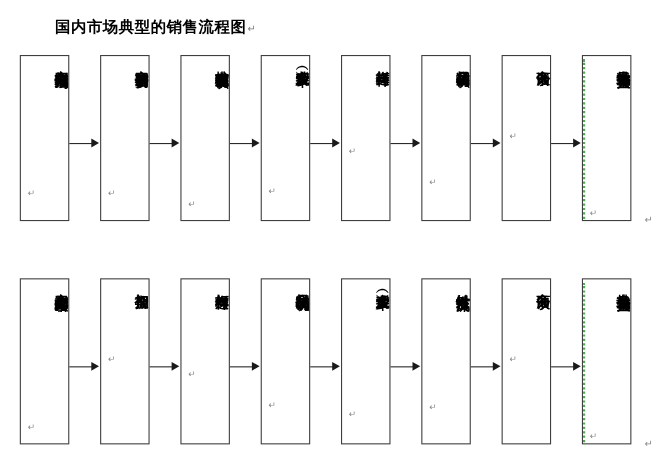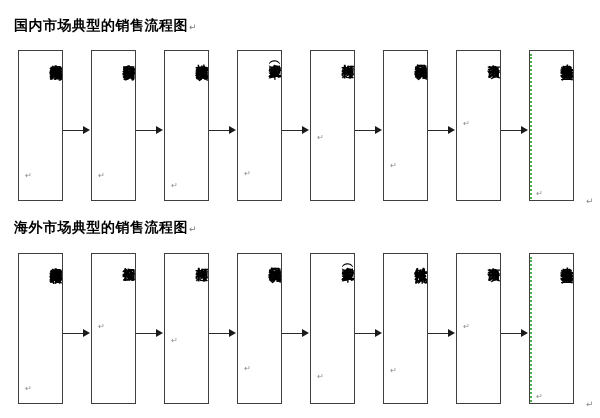--- a/index.html
+++ b/index.html
@@ -29,21 +29,21 @@
     white-space: nowrap;
     line-height: 1;
   }
   .section-title .pilcrow {
     font-size: 9px;
     font-weight: normal;
     color: #7a7a7a;
     vertical-align: baseline;
     margin-left: 1px;
   }
-  #title-row-1 { top: 18px; }
+  #title-row-1 { top: 18px; margin-left: 36px; }
   #title-row-2 { top: 220px; }
 
   .flow-row {
     position: absolute;
     left: 0;
     width: 600px;
   }
   #flow-row-1 { top: 50px; height: 153px; }
   #flow-row-2 { top: 253px; height: 153px; }
 
@@ -195,23 +195,20 @@
     </div>
 
     <div class="flow-box highlight" style="left:529px;">
       <div class="vtext">小批量试单与转大量</div>
       <div class="vmark" style="left:4px; top:138px;">↵</div>
     </div>
   </div>
 
   <span class="row-pilcrow" id="row1-end-mark">↵</span>
 
-  <div class="section-title" id="title-row-2">
-    <span>海外市场典型的销售流程图</span><span class="pilcrow">↵</span>
-  </div>
 
   <div class="flow-row" id="flow-row-2">
     <div class="flow-box" style="left:18px;">
       <div class="vtext">客户规划与邮件联络</div>
       <div class="vmark" style="left:4px; top:130px;">↵</div>
     </div>
     <div class="connector" style="left:63px;">
       <span class="line"></span>
       <span class="head"></span>
     </div>

